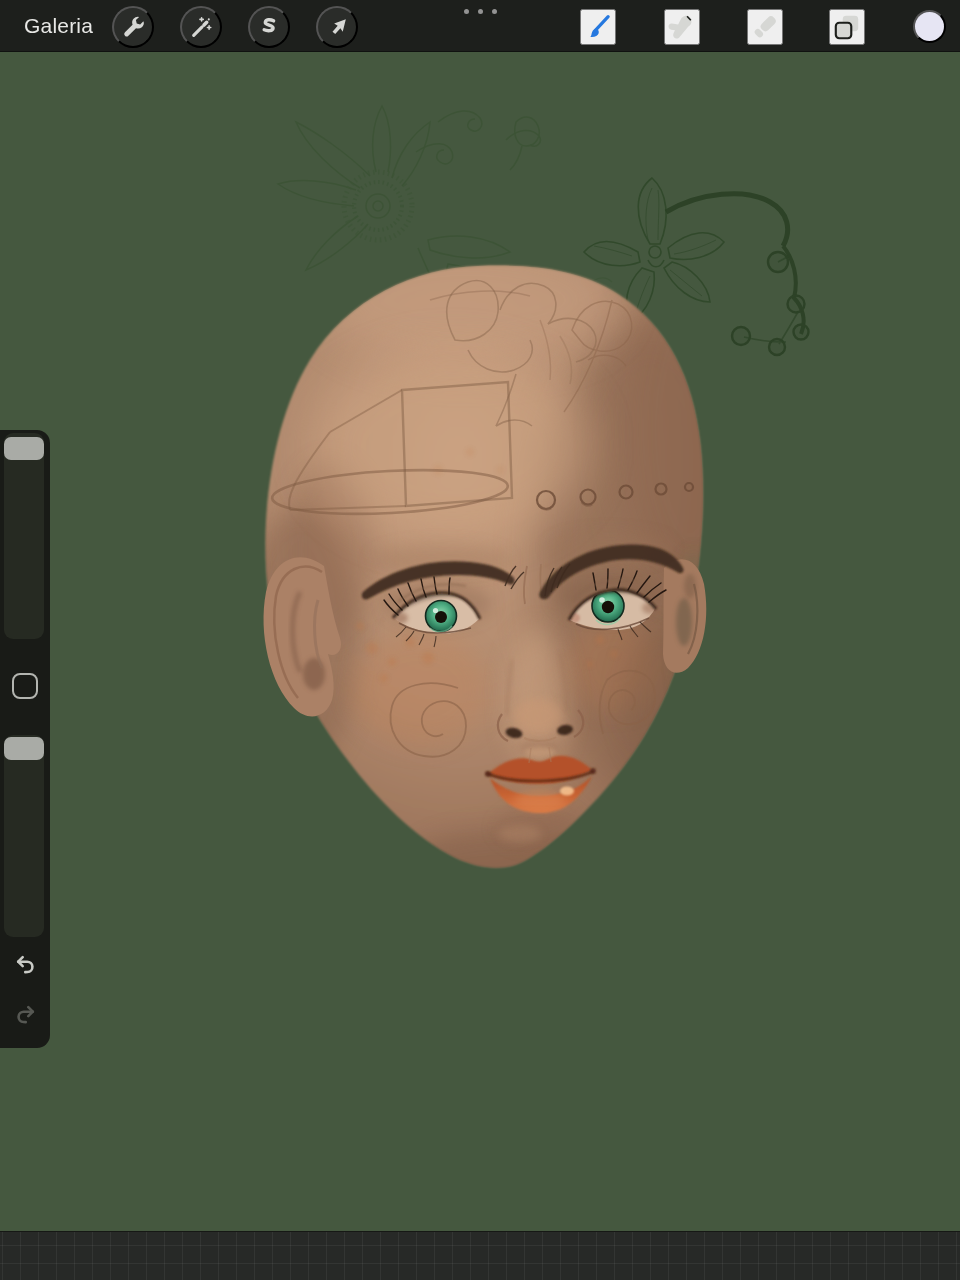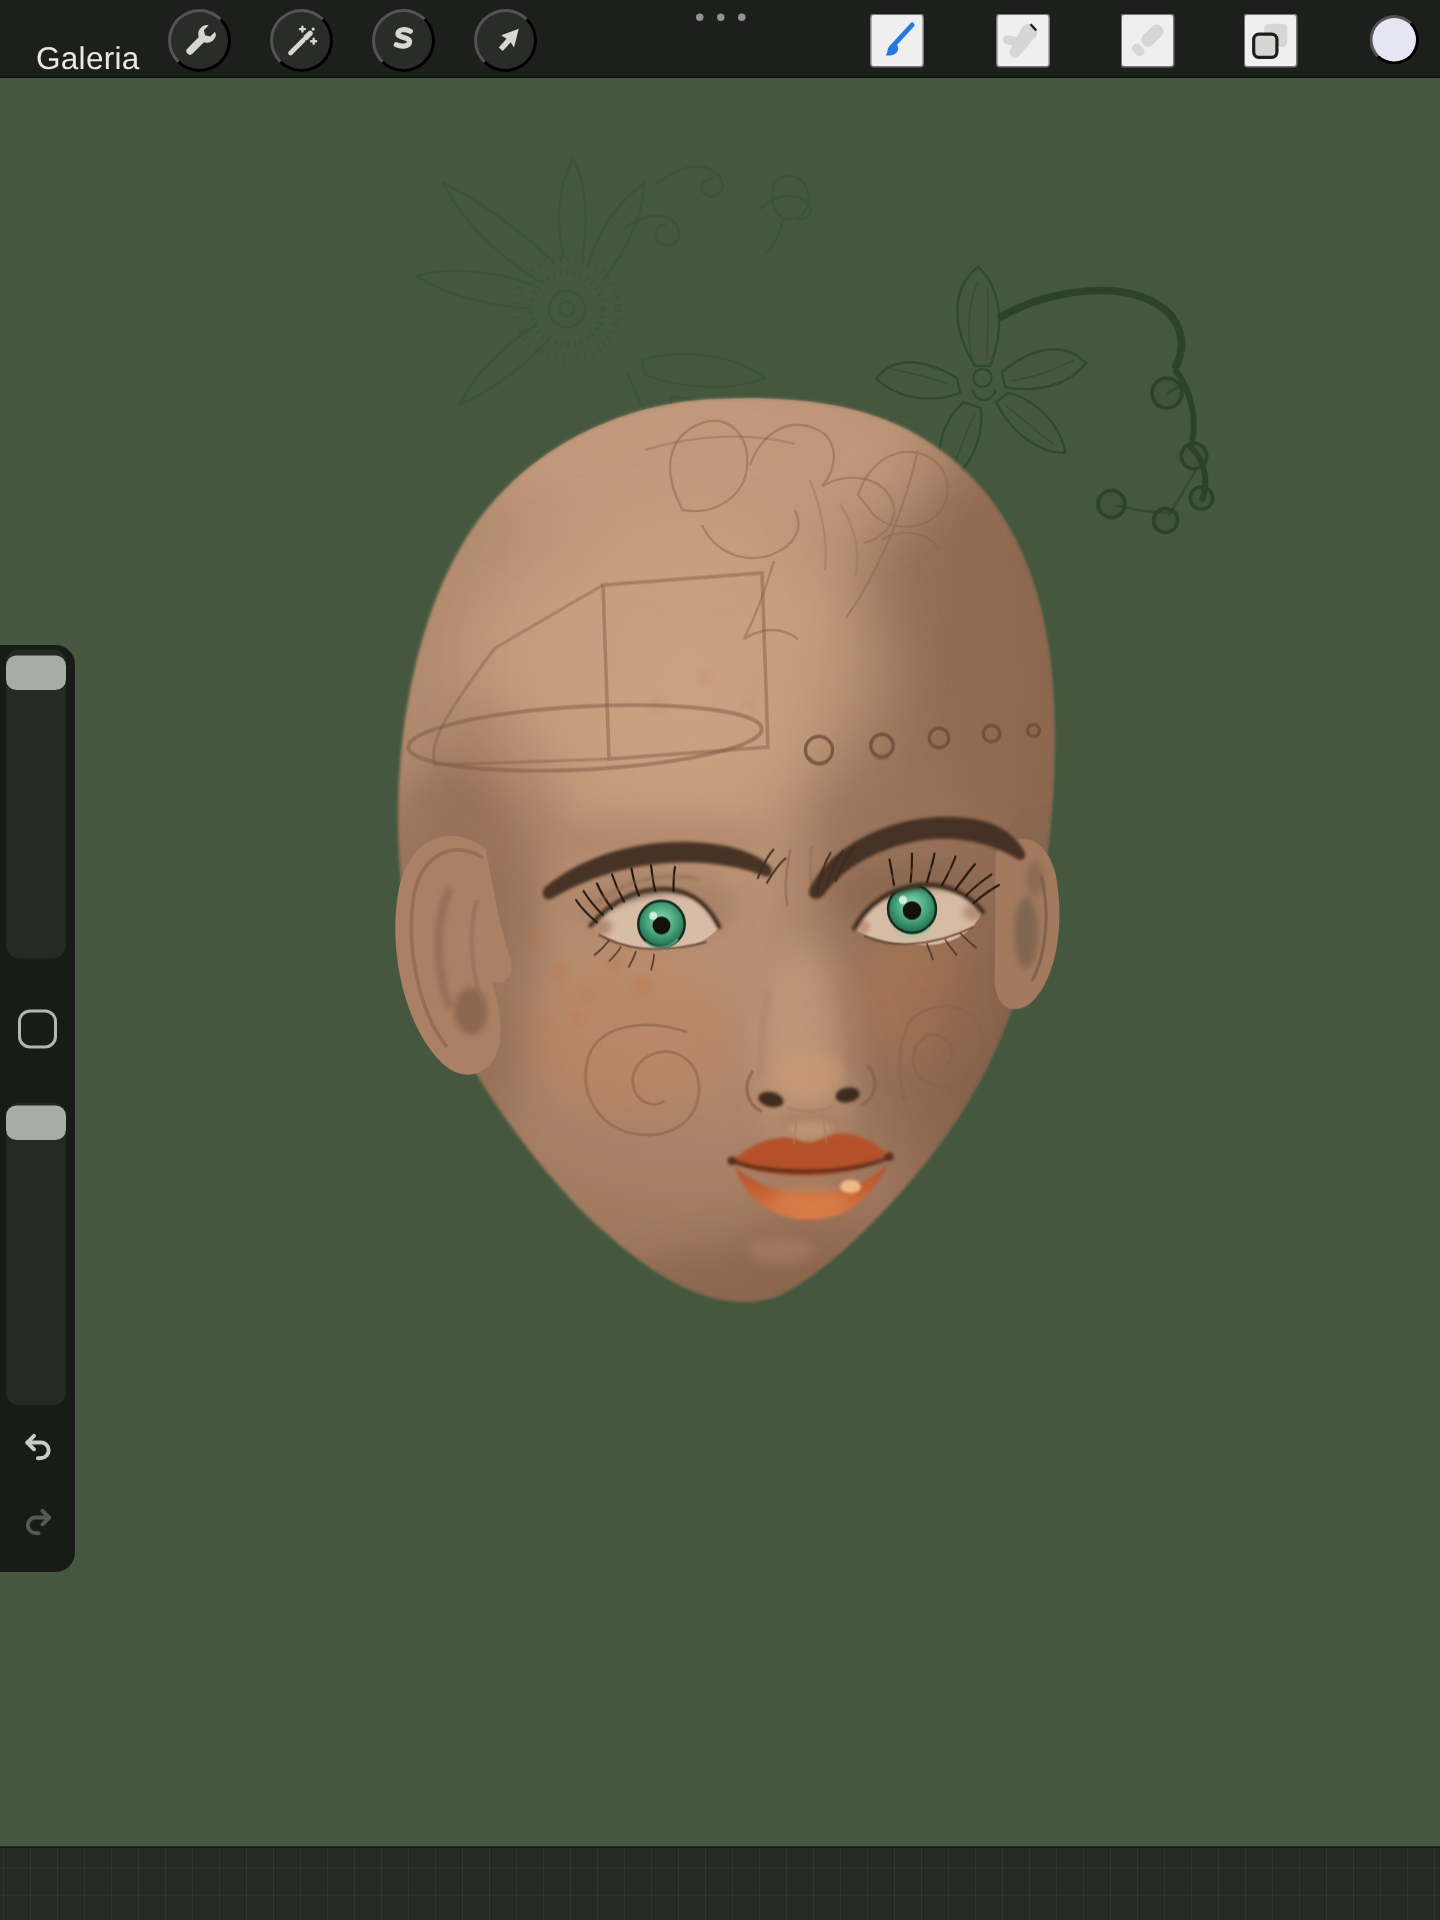--- a/index.html
+++ b/index.html
@@ -10,21 +10,21 @@
     background:var(--canvas-green,#45583F);
   }
   
   .topbar{
     position:absolute;top:0;left:0;width:960px;height:52px;
     background:var(--toolbar-bg,#1D1F1C);
     border-bottom:1px solid #101210;
     z-index:30;
   }
   .gallery-btn{
-    position:absolute;left:24px;top:0;height:52px;display:flex;align-items:flex-end;
+    position:absolute;left:24px;top:0;height:52px;display:flex;align-items:center;
     color:#E8E8E6;font-size:21px;letter-spacing:.2px;cursor:default;
   }
   .circle-tool{
     position:absolute;top:6px;width:42px;height:42px;border-radius:50%;
     background:#2A2C29;display:flex;align-items:center;justify-content:center;
   }
   .flat-tool{
     position:absolute;top:9px;width:36px;height:36px;display:flex;align-items:center;justify-content:center;
   }
   .ellipsis{position:absolute;left:464px;top:9px;width:33px;display:flex;justify-content:space-between;}

